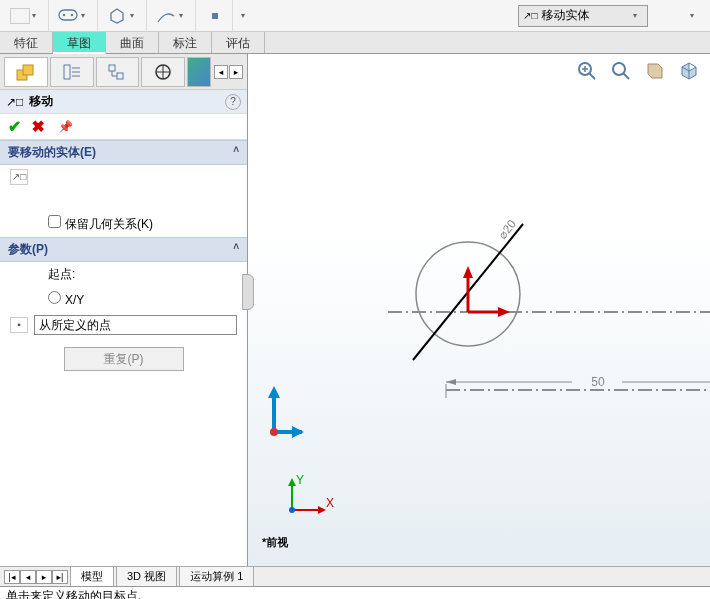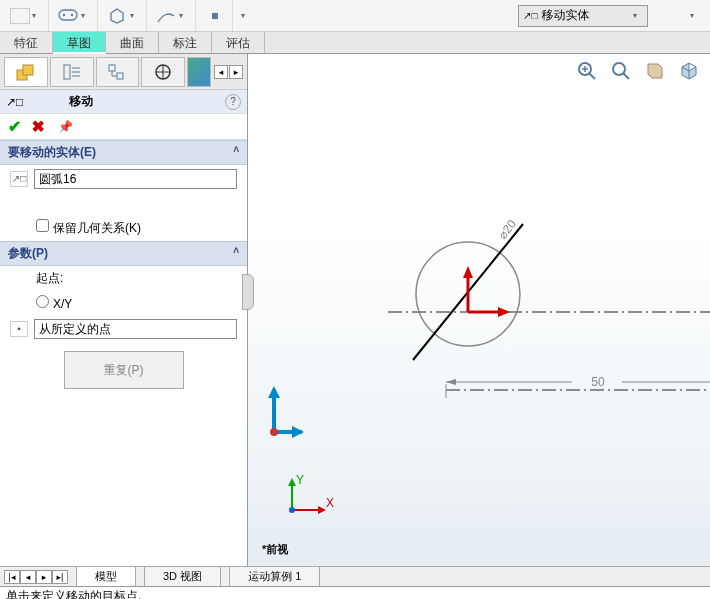--- a/index.html
+++ b/index.html
@@ -22,57 +22,57 @@
 .main { display: flex; height: 512px; }
 .panel { width: 248px; border-right: 1px solid #999; background: #fff; display: flex; flex-direction: column; }
 .panel-tabs { height: 36px; background: #e8e8e8; border-bottom: 1px solid #ccc; display: flex; align-items: center; padding: 0 4px; gap: 2px; }
 .ptab { width: 44px; height: 30px; border: 1px solid #bbb; background: #f0f0f0; display: flex; align-items: center; justify-content: center; }
 .ptab.active { background: #fff; }
 .ptab-nav { margin-left: auto; display: flex; }
 .ptab-nav span { width: 14px; height: 14px; border: 1px solid #999; background: #fff; font-size: 9px; text-align: center; line-height: 12px; margin-left: 1px; }
 
 .cmd-title { height: 24px; display: flex; align-items: center; padding: 0 6px; gap: 6px; border-bottom: 1px solid #ddd; background: #e6ecf5; }
 .cmd-title .ic { font-size: 12px; }
-.cmd-title .txt { font-weight: bold; margin-left: 40px; }
+.cmd-title .txt { font-weight: bold; }
 .cmd-title .help { margin-left: auto; width: 16px; height: 16px; border: 1px solid #aaa; border-radius: 8px; text-align: center; line-height: 14px; color: #555; font-size: 10px; }
 
 .cmd-actions { height: 26px; display: flex; align-items: center; gap: 10px; padding: 0 8px; border-bottom: 1px solid #ddd; }
 .ok { color: #0a0; font-size: 16px; font-weight: bold; }
 .cancel { color: #c00; font-size: 16px; font-weight: bold; }
 .pin { margin-left: 4px; color: #888; }
 
 .section-hdr { background: #d8e0ee; color: #2a4480; padding: 3px 8px; font-weight: bold; border-top: 1px solid #bcd; border-bottom: 1px solid #bcd; position: relative; }
 .section-hdr .chev { position: absolute; right: 8px; top: 3px; color: #446; font-size: 10px; }
 
 .row { padding: 4px 10px; display: flex; align-items: center; gap: 6px; }
 .row .lbl-ico { width: 18px; text-align: center; color: #555; font-size: 10px; border: 1px solid #ccc; height: 16px; line-height: 14px; }
 .row input[type=text] { flex: 1; height: 20px; border: 1px solid #888; padding: 0 4px; background: #fff; }
 .row input[type=checkbox], .row input[type=radio] { margin-right: 4px; }
-.row.indent { padding-left: 36px; }
-.btn-repeat { width: 120px; height: 38px; margin: 8px auto; display: block; border: 1px solid #aaa; background: #f0f0f0; color: #888; }
+.row.indent { padding-left: 48px; }
+.btn-repeat { width: 120px; height: 24px; margin: 8px auto; display: block; border: 1px solid #aaa; background: #f0f0f0; color: #888; }
 
 
 .canvas { flex: 1; position: relative; background: linear-gradient(#fff 35%, #e6eef3); }
 .toolbar-float { position: absolute; right: 8px; top: 4px; display: flex; gap: 8px; }
 .toolbar-float .t { width: 26px; height: 26px; display: flex; align-items: center; justify-content: center; font-size: 18px; color: #5a7ca0; }
 
 .splitter { position: absolute; left: -6px; top: 220px; width: 12px; height: 36px; background: #ddd; border: 1px solid #aaa; border-radius: 0 6px 6px 0; }
 
 .triad-top { position: absolute; left: 6px; top: 330px; }
 .triad-bot { position: absolute; left: 30px; top: 420px; }
-.viewlabel { position: absolute; left: 14px; bottom: 9px; font-weight: bold; font-size: 11px; }
+.viewlabel { position: absolute; left: 14px; bottom: 16px; font-weight: bold; font-size: 11px; }
 
 
 .sketch { position: absolute; left: 80px; top: 130px; width: 380px; height: 230px; pointer-events: none; }
 
 
 .btabs { height: 20px; background: #eee; border-top: 1px solid #aaa; display: flex; align-items: center; }
 .btabs .nav { display: flex; margin-left: 4px; }
 .btabs .nav span { width: 16px; height: 14px; border: 1px solid #999; background: #fff; font-size: 9px; text-align: center; line-height: 12px; }
-.btab { padding: 2px 18px; border-right: 1px solid #aaa; border-left: 1px solid #aaa; background: #f4f4f4; margin-left: 8px; font-size: 11px; }
+.btab { padding: 2px 10px; border-right: 1px solid #aaa; border-left: 1px solid #aaa; background: #f4f4f4; margin-left: 2px; font-size: 11px; }
 .btab.active { background: #fff; }
 
 .status { height: 18px; border-top: 1px solid #999; padding: 1px 6px; font-size: 12px; background: #fff; }
 
 svg { overflow: visible; }
 </style>
 </head>
 <body>
 
 <div class="ribbon">
@@ -183,21 +183,20 @@
       <span class="cancel">✖</span>
       <span class="pin">📌</span>
     </div>
 
     <div class="section-hdr">
       <span>要移动的实体(E)</span>
       <span class="chev">˄</span>
     </div>
     <div class="row">
       <span class="lbl-ico">↗□</span>
-      <input type="text" value="圆弧16" style="">
     </div>
     <div style="height:22px"></div>
     <div class="row indent">
       <label><input type="checkbox" style=""><span>保留几何关系(K)</span></label>
     </div>
 
     <div class="section-hdr">
       <span>参数(P)</span>
       <span class="chev">˄</span>
     </div>

